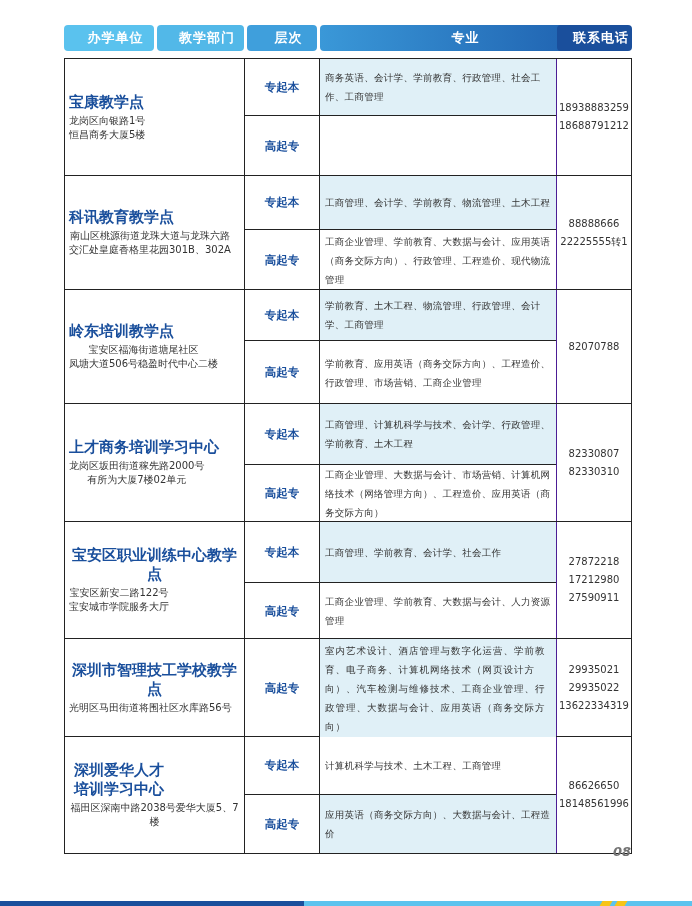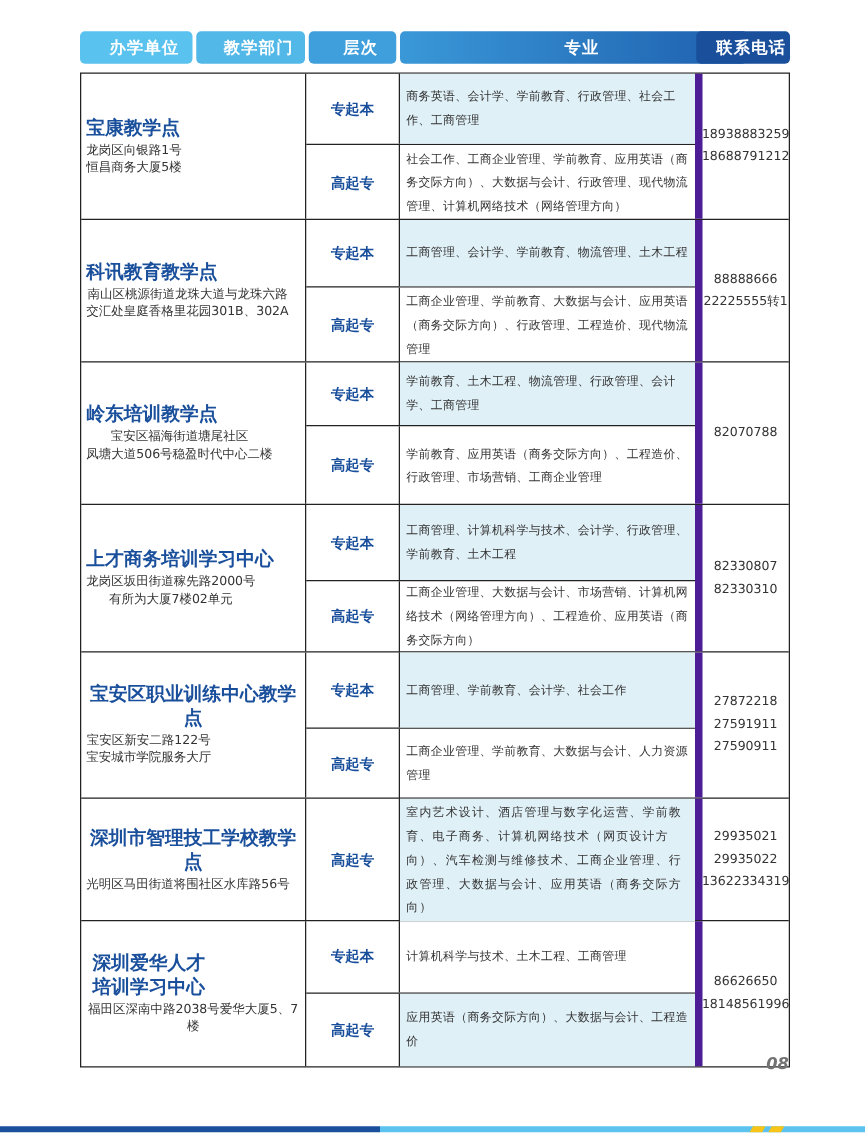--- a/index.html
+++ b/index.html
@@ -22,21 +22,21 @@
   .unit {
     position: absolute; left: 0; top: 0; bottom: 0; width: 180px;
     border-right: 1px solid #222;
     display: flex; flex-direction: column; align-items: flex-start; justify-content: center;
     text-align: center; padding: 0 4px;
   }
   .unit-name { color: #1a4f9c; font-weight: bold; font-size: 15px; line-height: 19px; }
   .unit-addr { color: #333; font-size: 10px; line-height: 14px; margin-top: 2px; }
   .phone {
     position: absolute; right: 0; top: 0; bottom: 0; width: 75px;
-    border-left: 6px solid #4c1d95;
+    border-left: 1px solid #4c1d95;
     display: flex; flex-direction: column; align-items: center; justify-content: center;
     font-size: 10px; line-height: 18px; color: #333;
   }
   .sub { position: absolute; left: 180px; right: 75px; display: flex; border-bottom: 1px solid #222; }
   .sub:last-of-type { border-bottom: none; }
   .level {
     width: 75px; border-right: 1px solid #222;
     display: flex; align-items: center; justify-content: center;
     color: #1a4f9c; font-weight: bold; font-size: 11.5px;
   }
@@ -75,21 +75,20 @@
         <div>龙岗区向银路1号</div>
         <div>恒昌商务大厦5楼</div>
       </div>
     </div>
     <div class="sub" style="top:0;height:57px;">
       <div class="level">专起本</div>
       <div class="major hl">商务英语、会计学、学前教育、行政管理、社会工作、工商管理</div>
     </div>
     <div class="sub" style="top:57px;height:60px;border-bottom:none;">
       <div class="level">高起专</div>
-      <div class="major">社会工作、工商企业管理、学前教育、应用英语（商务交际方向）、大数据与会计、行政管理、现代物流管理、计算机网络技术（网络管理方向）</div>
     </div>
     <div class="phone">
       <div>18938883259</div>
       <div>18688791212</div>
     </div>
   </div>
 
   <div class="block" style="height:114px;">
     <div class="unit">
       <div class="unit-name">科讯教育教学点</div>
@@ -166,21 +165,21 @@
     <div class="sub" style="top:0;height:61px;">
       <div class="level">专起本</div>
       <div class="major hl">工商管理、学前教育、会计学、社会工作</div>
     </div>
     <div class="sub" style="top:61px;height:56px;border-bottom:none;">
       <div class="level">高起专</div>
       <div class="major">工商企业管理、学前教育、大数据与会计、人力资源管理</div>
     </div>
     <div class="phone">
       <div>27872218</div>
-      <div>27591911</div>
+      <div>17212980</div>
       <div>27590911</div>
     </div>
   </div>
 
   <div class="block" style="height:98px;">
     <div class="unit">
       <div class="unit-name">深圳市智理技工学校教学点</div>
       <div class="unit-addr">
         <div>光明区马田街道将围社区水库路56号</div>
       </div>

